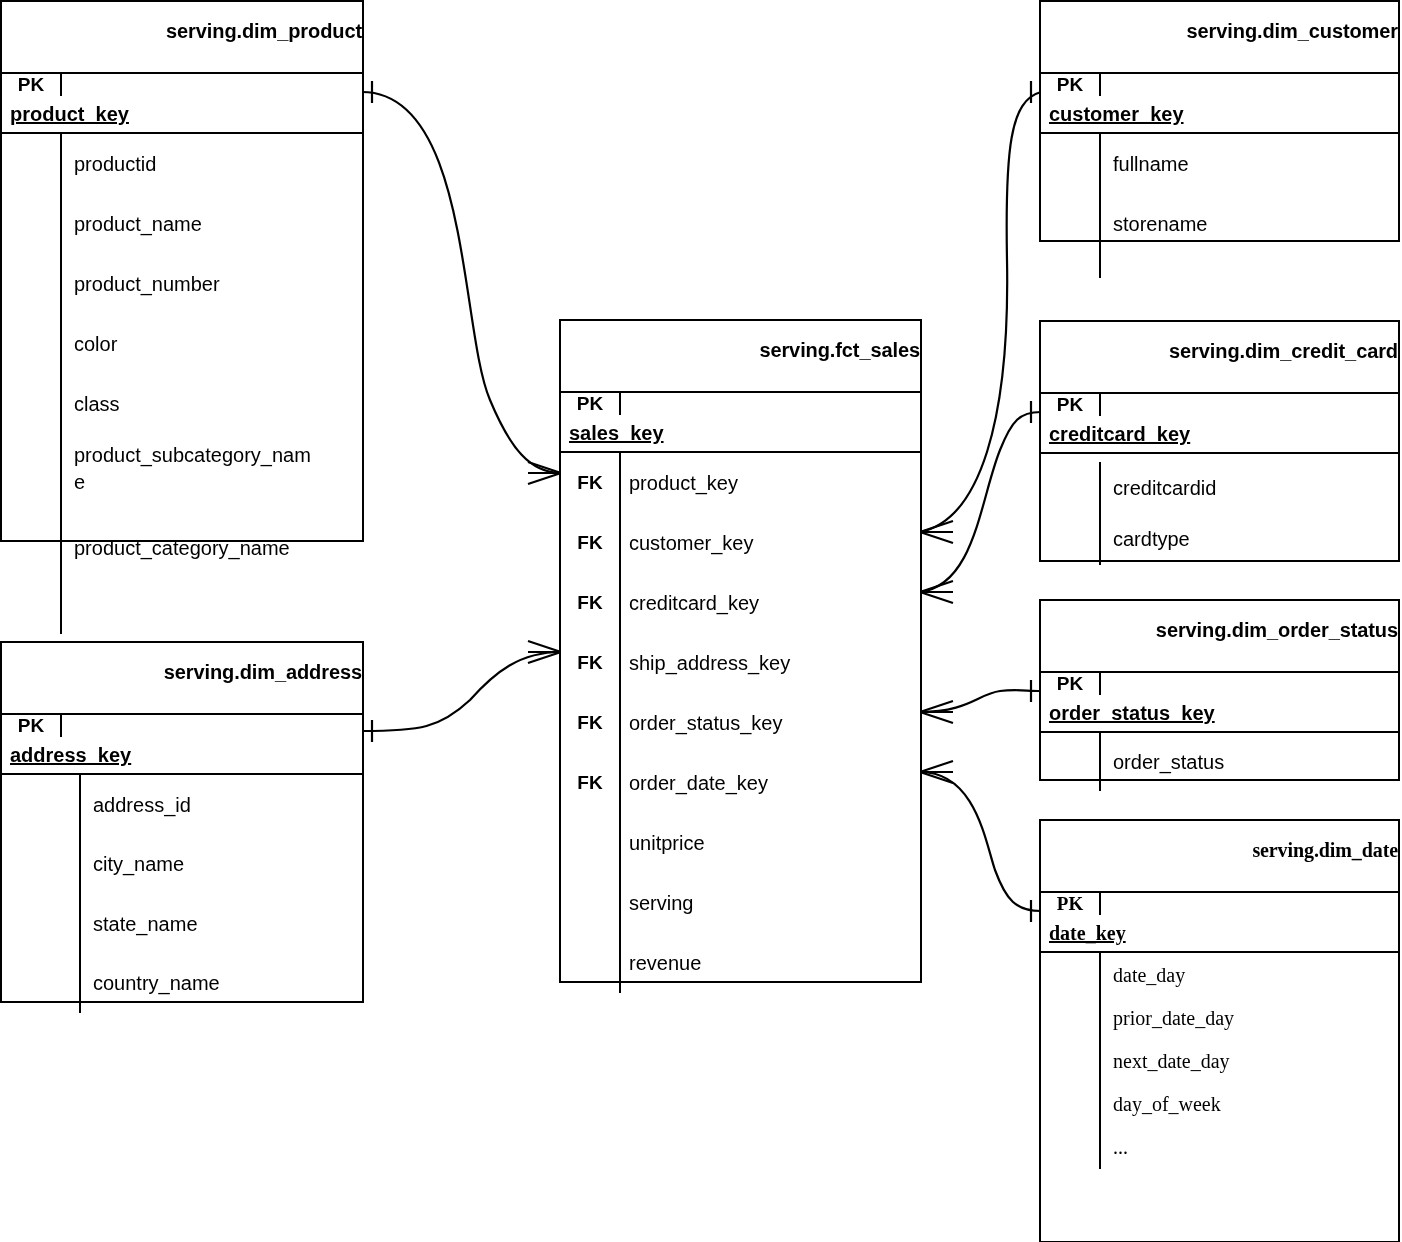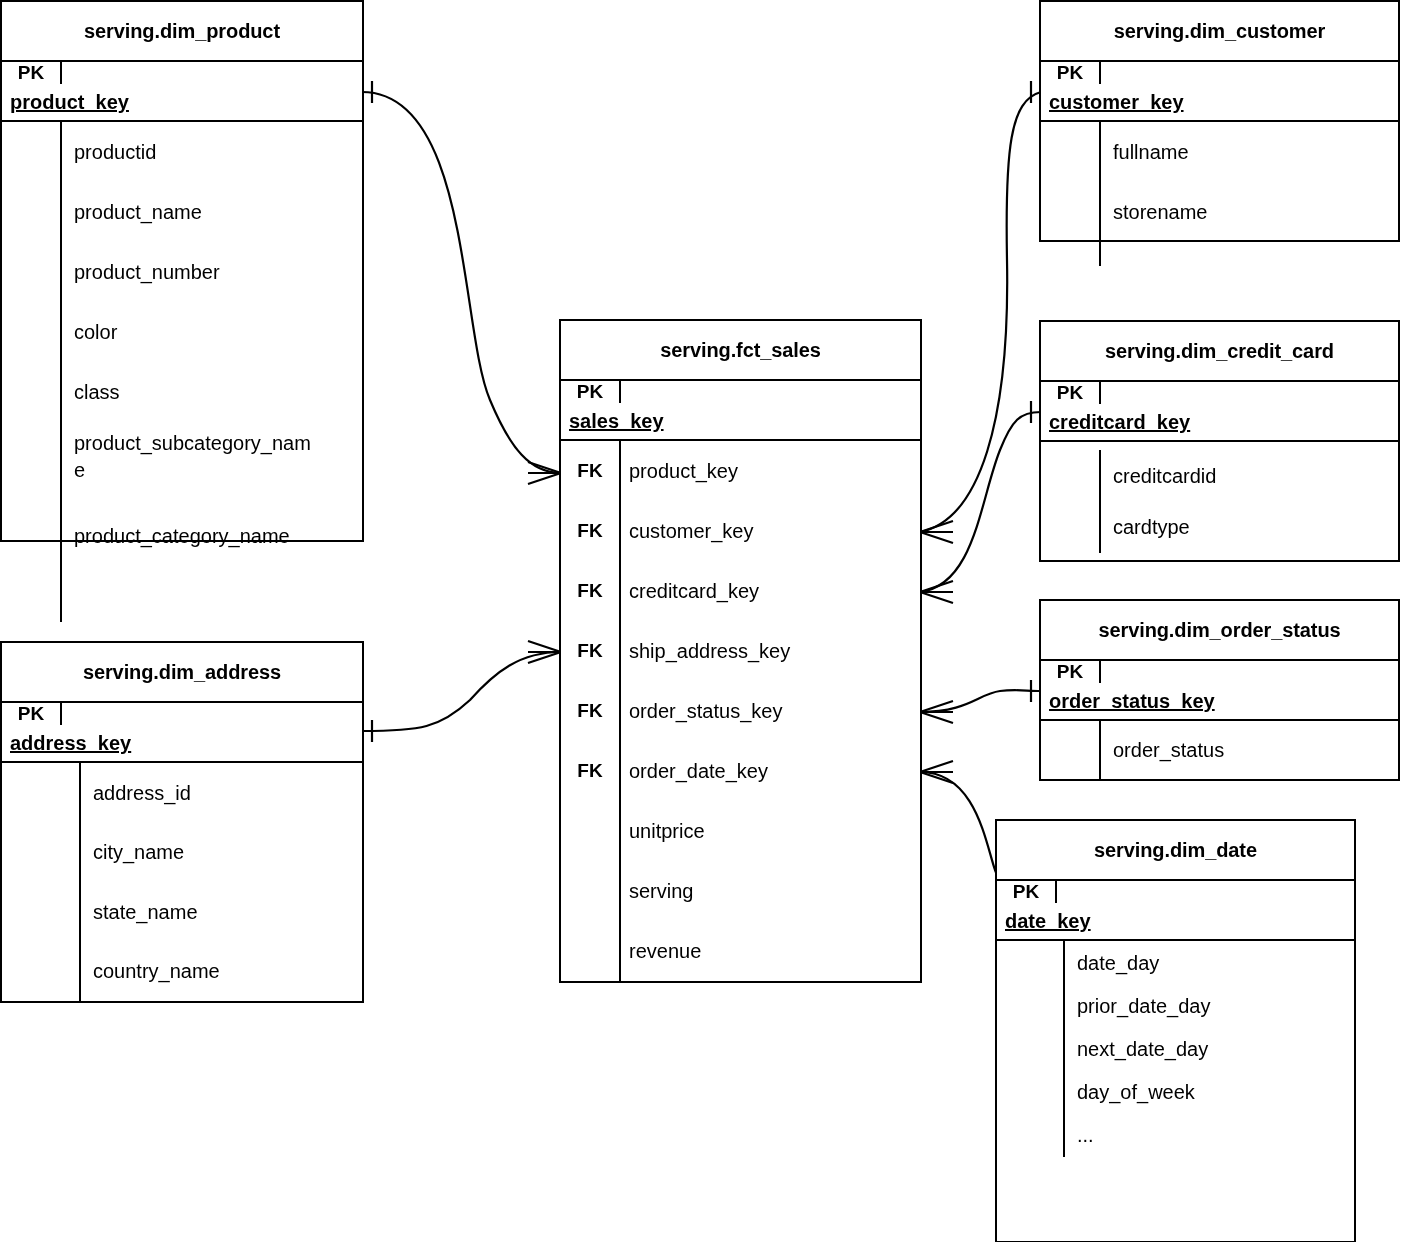--- a/index.html
+++ b/index.html
@@ -22,23 +22,23 @@
   
   .entity {
     position: absolute;
     box-sizing: border-box;
     border: 2px solid #000000;
     background: #ffffff;
     z-index: 3;
   }
   .ent-title {
     box-sizing: border-box;
-    height: 60px;
+    height: 72px;
     line-height: 58px;
-    text-align: center;
+    text-align: right;
     font-weight: bold;
     font-size: 20px;
     letter-spacing: -0.1px;
     border-bottom: 2px solid #000000;
     background: #ffffff;
     white-space: nowrap;
   }
   .ent-row {
     box-sizing: border-box;
     display: flex;
@@ -303,27 +303,27 @@
       <div class="namecell">order_status_key</div>
     </div>
     <div class="attrs" style="height:58px;">
       <div class="attrs-keycol" style="width:60px;"></div>
       <div class="attrs-list">
         <div class="attr">order_status</div>
       </div>
     </div>
   </div>
 
-  <div class="entity" style="left:995px; top:819px; width:361px; height:424px;">
+  <div class="entity" style="left:1039px; top:819px; width:361px; height:424px;font-family:Liberation Serif, serif;">
     <div class="ent-title">serving.dim_date</div>
     <div class="ent-row pkrow">
       <div class="keycell" style="width:60px;">PK</div>
       <div class="namecell">date_key</div>
     </div>
-    <div class="attrs" style="height:216px;padding-left:8px;">
+    <div class="attrs" style="height:216px;">
       <div class="attrs-keycol" style="width:60px;"></div>
       <div class="attrs-list">
         <div class="attr">date_day</div>
         <div class="attr">prior_date_day</div>
         <div class="attr">next_date_day</div>
         <div class="attr">day_of_week</div>
         <div class="attr">...</div>
       </div>
     </div>
   </div>

